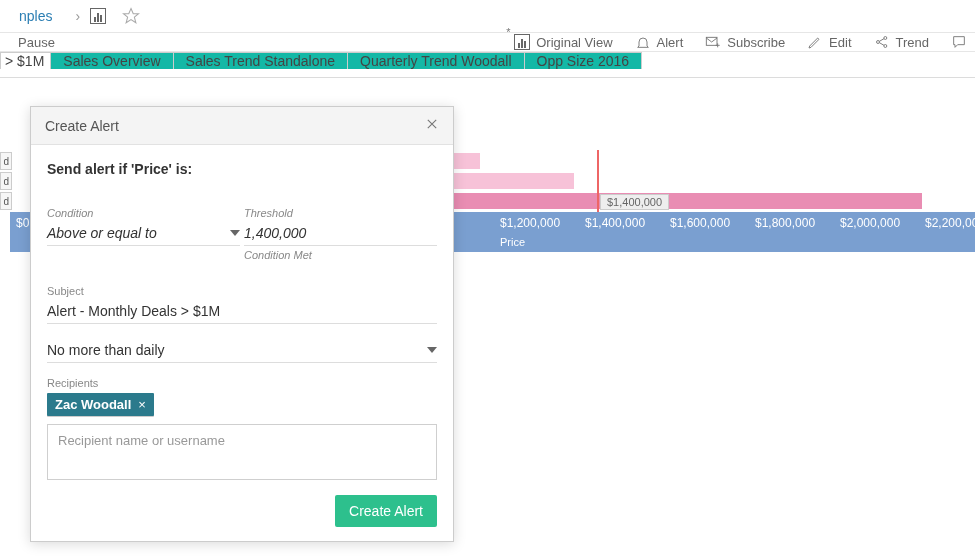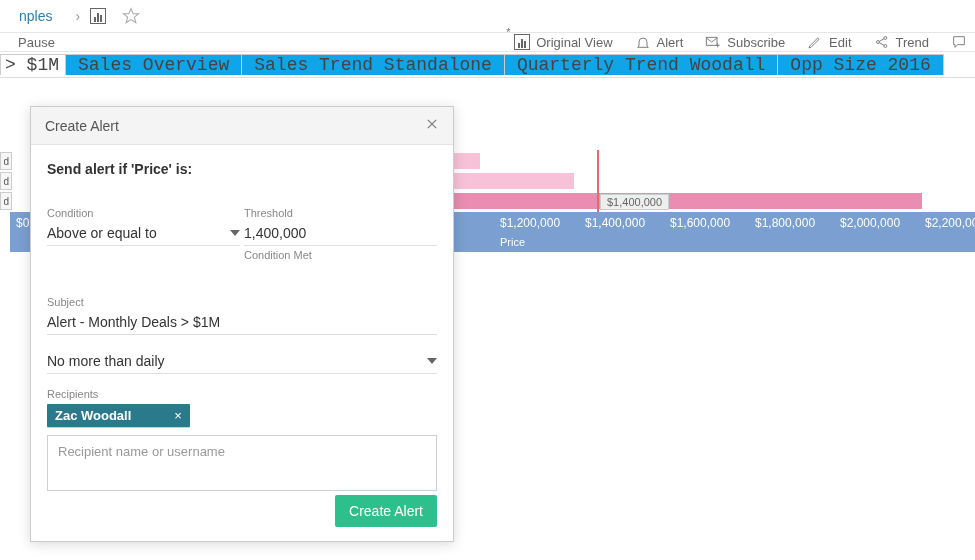--- a/index.html
+++ b/index.html
@@ -37,28 +37,27 @@
   .toolbar-row{
     height:20px; border-top:1px solid #e6e6e6; border-bottom:1px solid #e6e6e6;
     display:flex; align-items:center; justify-content:space-between;
     padding:0 8px 0 18px; color:#666; font-size:13px;
   }
   .toolbar-right{ display:flex; align-items:center; gap:22px;}
   .tool-item{ display:flex; align-items:center; gap:6px; cursor:pointer;}
   .tool-item svg{ width:16px;height:16px; stroke:#777; fill:none; stroke-width:1.4;}
   
   .tabs-row{
-    height:26px; display:flex; align-items:center; border-bottom:1px solid #dcdcdc;
-    font-size:18px;
-    font-family:Liberation Mono, monospace;
+    height:26px; display:flex; align-items:flex-start; border-bottom:1px solid #dcdcdc;
+    font-size:14px;
   }
   .tab{
     padding:0 12px; display:flex; align-items:center;
     border:1px solid #ccc; border-bottom:none; margin-right:-1px;
-    background:#0ea5e9; color:#444; cursor:pointer;
+    background:#14b8a6; color:#444; cursor:pointer;
   }
   .tab-active{
     background:#fff; border-color:#ccc;
     box-shadow:0 1px 0 #fff;
   }
   .tab-first{ padding-left:4px; padding-right:6px;}
   
   .chart-area{
     position:absolute; left:0; top:150px; right:0; height:110px;
   }
@@ -94,36 +93,35 @@
     background:#fff; border:1px solid #ccc; box-shadow:0 2px 12px rgba(0,0,0,.15);
   }
   .modal-header{
     height:38px; background:#f4f4f4; border-bottom:1px solid #e2e2e2;
     display:flex; align-items:center; justify-content:space-between;
     padding:0 14px; font-size:14px; color:#555;
   }
   .close-x svg{ width:14px;height:14px; stroke:#777; stroke-width:1.6;}
   .modal-body{ padding:16px 16px 12px 16px;}
   .alert-head{ font-size:14px; font-weight:600; color:#333; margin-bottom:30px;}
-  .form-row{ display:flex; gap:4px; margin-bottom:21px;}
+  .form-row{ display:flex; gap:4px; margin-bottom:10px;font-style:italic;}
   .form-group{ flex:1; }
   .fg-label{ font-size:11px; color:#888; margin-bottom:2px;}
   .fg-value{
     font-size:14px; color:#333; padding:4px 0;
     border-bottom:1px solid #ddd; display:flex; align-items:center; justify-content:space-between;
   }
   .fg-sub{ font-size:11px; color:#888; margin-top:3px;}
   .caret-down{ width:0;height:0;border-left:5px solid transparent;border-right:5px solid transparent;border-top:6px solid #666;}
   .section-gap{ height:14px;}
   .chip-row{ margin-top:4px;}
   .chip{
     display:inline-flex; align-items:flex-end; background:#2b7a8c; color:#fff;
     font-size:13px; font-weight:600; padding:4px 8px; border-radius:1px;
     box-shadow:0 1px 0 rgba(0,0,0,.2);
-    gap:36px;
   }
   .chip .chip-x{ margin-left:7px; font-weight:400; cursor:pointer;}
   .recipient-box{
     margin-top:8px; border:1px solid #cfcfcf; height:56px; padding:8px 10px;
     color:#999; font-size:13px;
   }
   .modal-footer{
     position:absolute; bottom:14px; right:16px;
   }
   .btn-primary{

